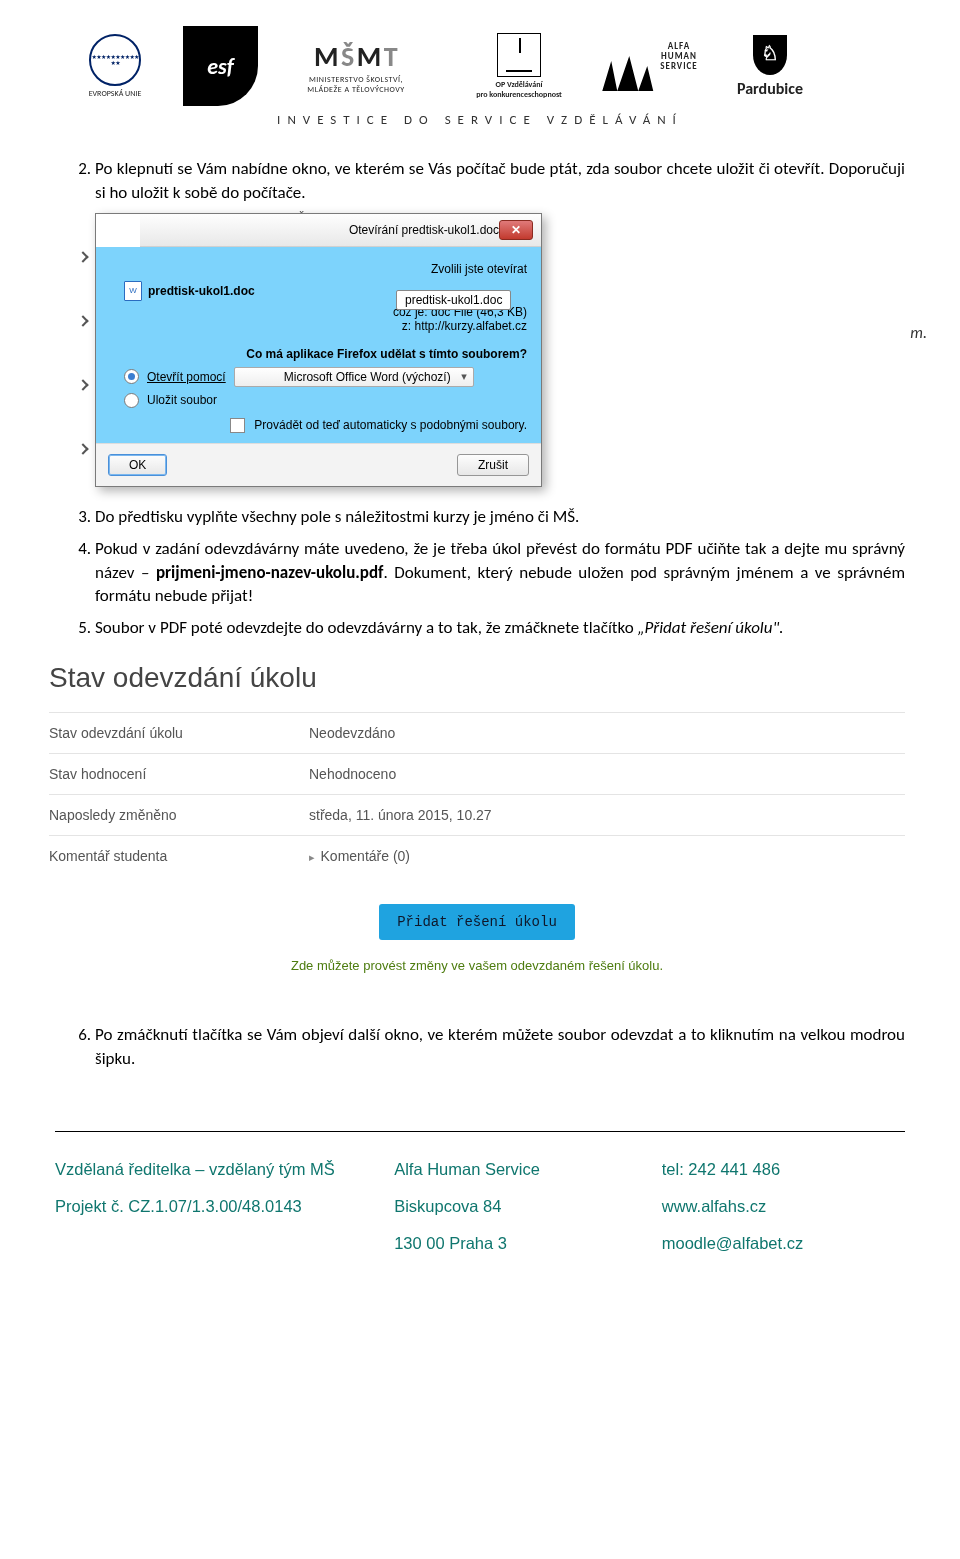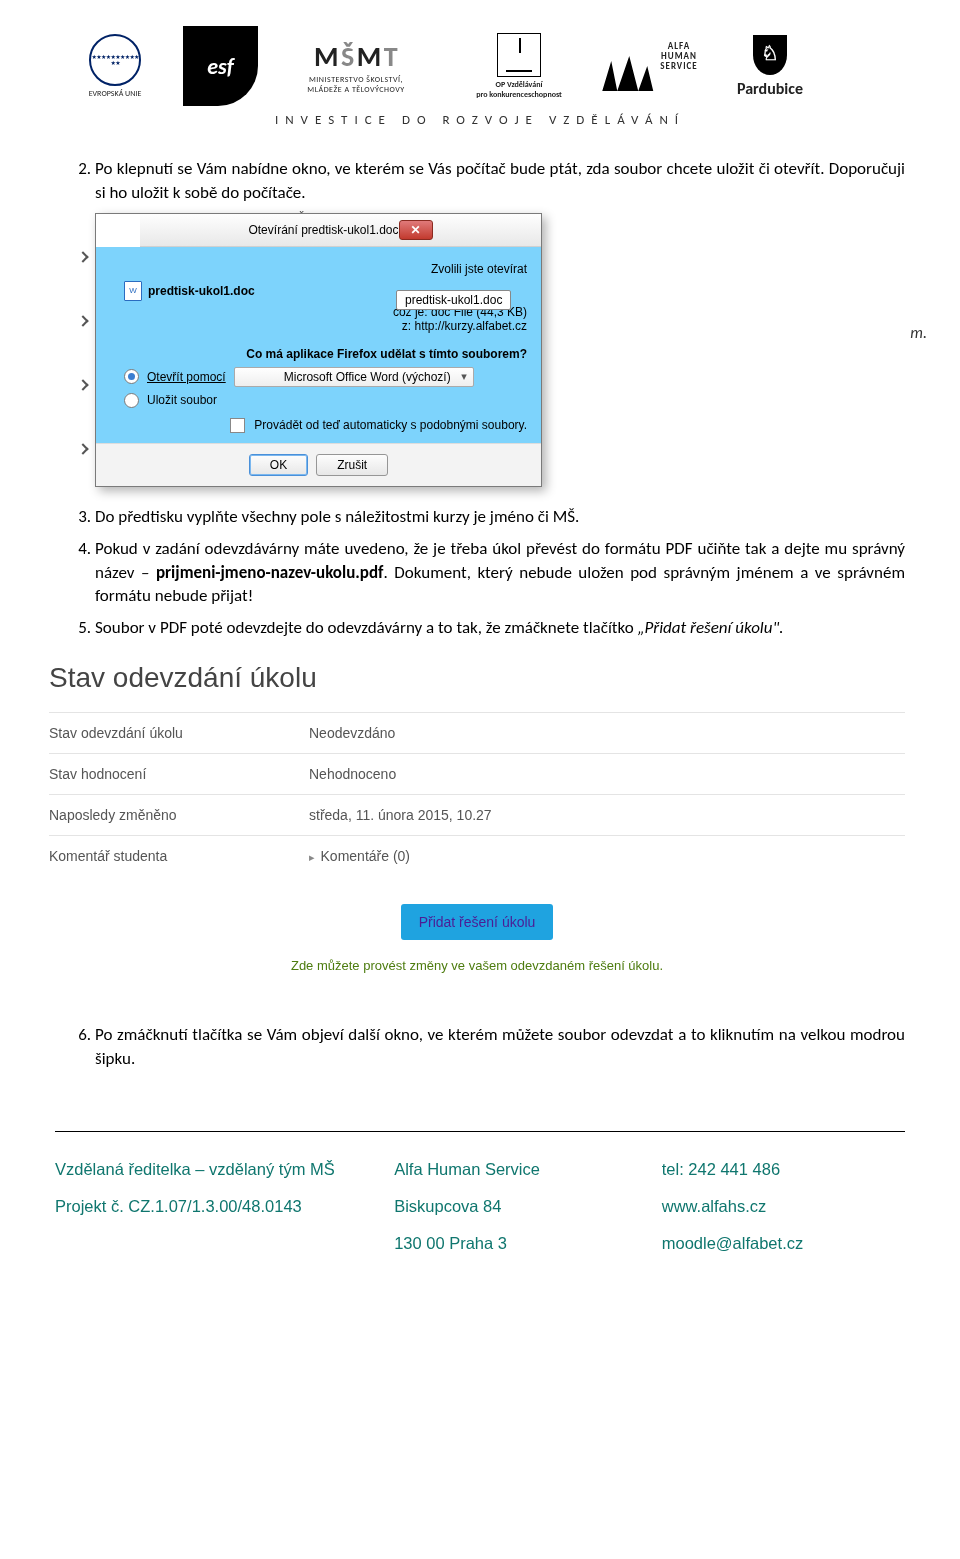--- a/index.html
+++ b/index.html
@@ -101,21 +101,21 @@
     font-family: "Segoe UI", Tahoma, sans-serif;
     font-size: 12px;
     color: #000;
     background:#fff;
     position:relative;
   }
   .dlg-title{
     background: linear-gradient(#fefefe,#e8e8e8);
     padding: 6px 8px;
     font-size: 12px;
-    display:flex; justify-content:center; align-items:center;
+    display:flex; justify-content:flex-end; align-items:center;
     border-bottom:1px solid #d0d0d0;
     margin-left:44px;
   }
   .close-x{
     width:32px;height:18px;background:linear-gradient(#e07a7a,#c23a2e);border:1px solid #8a2a20;border-radius:3px;
     color:#fff;display:flex;align-items:center;justify-content:center;font-size:12px;font-weight:bold;
   }
   .dlg-body{ background:#7dd3fc; padding:10px 14px 6px;text-align:right; }
   .dlg-row{ margin:5px 0; }
   .file-line{ display:flex; align-items:center; gap:6px; margin:4px 0 4px 14px; }
@@ -130,21 +130,21 @@
   .action-row{ display:flex; align-items:center; gap:8px; margin:6px 0 6px 14px; }
   .radio{ width:13px;height:13px;border:1px solid #7a7a7a;border-radius:50%;display:inline-block;position:relative;background:#fff; }
   .radio.checked::after{content:"";position:absolute;inset:3px;background:#3b7ed0;border-radius:50%;}
   .combo{
     border:1px solid #aaa; background:linear-gradient(#fff,#eee); border-radius:2px;
     padding:2px 22px 2px 6px; font-size:12px; min-width:210px; position:relative;
   }
   .combo::after{content:"▾";position:absolute;right:6px;top:2px;color:#555;font-size:11px;}
   .chk{ width:13px;height:13px;border:1px solid #888;display:inline-block;background:#fff;margin-right:6px;vertical-align:middle;}
   .dlg-foot{
-    background:#f3f3f3;border-top:1px solid #ddd;padding:10px 12px;display:flex;justify-content:center;gap:8px;
+    background:#f3f3f3;border-top:1px solid #ddd;padding:10px 12px;display:flex;justify-content:space-between;gap:8px;
   }
   .btn{
     border:1px solid #969696;border-radius:3px;padding:3px 20px;font-size:12px;
     background:linear-gradient(#fdfdfd,#e7e7e7);
   }
   .btn.primary{ border-color:#4a90d9; box-shadow:0 0 0 1px #7ab7ef inset;}
 
   .left-bullets{
     position:absolute; left:-16px; top:40px; display:flex; flex-direction:column; gap:56px;
     font-size:10px; color:#555;
@@ -162,22 +162,22 @@
   }
   .mrow{ display:flex; border:0 solid #e4e4e4; border-top-width:1px; padding:12px 0; font-size:14px; }
   .mrow:last-of-type{ border-bottom-width:1px; }
   .mlab{ width:260px; flex:none; }
   .mval{ flex:1; color:#555; }
   .disclose{
     display:inline-block; margin-right:6px; font-size:11px; color:#888;
   }
   .btn-area{ text-align:center; margin:28px 0 18px; }
   .primary-btn{
-    display:inline-block; background:#1fa3e0; color:#4c1d95; border:none; border-radius:3px;
-    padding:10px 18px; font-size:14px;
+    display:inline-block; background:#1fa3e0; color:#0f172a; border:none; border-radius:3px;
+    padding:10px 18px; font-size:14px;font-family:Liberation Mono, monospace;
   }
   .hint{ text-align:center; color:#4d7c0f; font-size:13px; margin-top:6px; }
 
   
   .rule{ border:none; border-top:1px solid #000; margin:60px 0 28px; }
   .foot{
     display:grid; grid-template-columns: 1.15fr .9fr .85fr; row-gap:18px; column-gap:10px;
     font-family: Arial, sans-serif; font-size:16.5px; color:#0f766e;
   }
 </style>
@@ -217,21 +217,21 @@
           <div>HUMAN</div>
           <div>SERVICE</div>
         </div>
       </div>
     </div>
     <div class="logo logo-pardubice">
       <div class="pard-shield"></div>
       <div>Pardubice</div>
     </div>
   </div>
-  <div class="invest-line">INVESTICE DO ROZVOJE VZDĚLÁVÁNÍ</div>
+  <div class="invest-line">INVESTICE DO SERVICE VZDĚLÁVÁNÍ</div>
 
   <ol class="main" start="2">
     <li>Po klepnutí se Vám nabídne okno, ve kterém se Vás počítač bude ptát, zda soubor chcete uložit či otevřít. Doporučuji si ho uložit k sobě do počítače.</li>
   </ol>
 
   <div class="dialog-wrap">
     <div class="bg-text">otřebu v dětském kolektivu své MŠ? Uveďte příklad</div>
     <div class="rightfrag">m.</div>
     <div class="left-bullets">
       <div class="lb"></div>
@@ -243,21 +243,21 @@
       <div class="dlg-title">
         <span>Otevírání predtisk-ukol1.doc</span>
         <span class="close-x">✕</span>
       </div>
       <div class="dlg-body">
         <div class="dlg-row">Zvolili jste otevírat</div>
         <div class="file-line">
           <span class="doc-ico">W</span>
           <span style="font-weight:bold">predtisk-ukol1.doc</span>
         </div>
-        <div class="subinfo">což je: doc File (44,3 KB)</div>
+        <div class="subinfo">což je: doc File (46,3 KB)</div>
         <div class="subinfo">z: http://kurzy.alfabet.cz</div>
         <div class="labeled-box">predtisk-ukol1.doc</div>
         <div class="dlg-row" style="margin-top:14px;font-weight:600">Co má aplikace Firefox udělat s tímto souborem?</div>
         <div class="action-row">
           <span class="radio checked"></span>
           <span style="text-decoration:underline">Otevřít pomocí</span>
           <span class="combo">Microsoft Office Word (výchozí)</span>
         </div>
         <div class="action-row">
           <span class="radio"></span>

